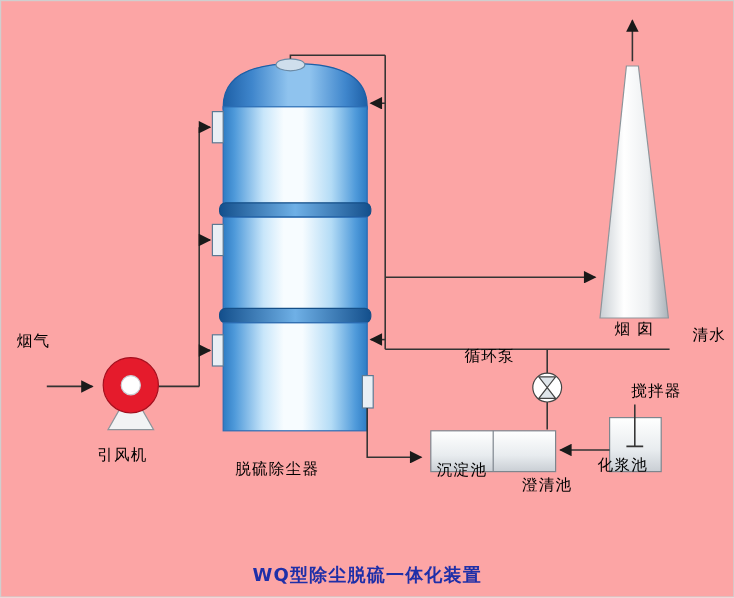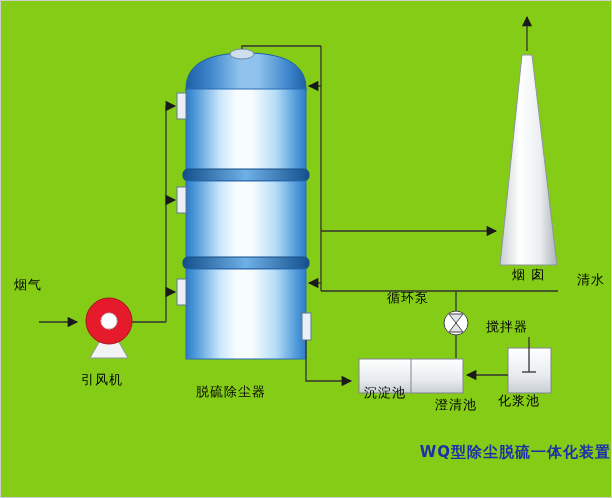--- a/index.html
+++ b/index.html
@@ -1,27 +1,27 @@
 <!DOCTYPE html>
 <html><head>
 <meta charset="utf-8">
 <style>
   html,body{margin:0;padding:0;background:#fff;}
   #canvas{
-    position:relative;width:612px;height:498px;background:#84cc16;
+    position:relative;width:612px;height:498px;background:#fca5a5;
     border:1px solid #cfcfcf;box-sizing:border-box;overflow:hidden;
     font-family:"DejaVu Sans","Liberation Sans",sans-serif;
   }
   #diagram-svg{position:absolute;left:0;top:0;}
   .lbl{
     position:absolute;font-size:13px;color:#000;letter-spacing:1px;
     white-space:nowrap;line-height:1.2;
   }
   .title{
-    position:absolute;left:0;top:442px;width:100%;text-align:right;
+    position:absolute;left:0;top:469px;width:100%;text-align:center;
     font-size:15px;font-weight:bold;color:#1f2fa8;letter-spacing:1px;
   }
 </style>
 </head>
 <body>
 
 <div id="canvas">
 
   <svg id="diagram-svg" width="612" height="498" viewBox="0 0 612 498" xmlns="http://www.w3.org/2000/svg">
     <defs>
@@ -121,19 +121,19 @@
       <path d="M521,371 H535"></path>
     </g>
   </svg>
 
   <div class="lbl" style="left:13px;top:276px">烟气</div>
   <div class="lbl" style="left:80px;top:371px">引风机</div>
   <div class="lbl" style="left:195px;top:383px">脱硫除尘器</div>
   <div class="lbl" style="left:511px;top:266px">烟 囱</div>
   <div class="lbl" style="left:576px;top:271px">清水</div>
   <div class="lbl" style="left:386px;top:289px">循环泵</div>
-  <div class="lbl" style="left:485px;top:318px">搅拌器</div>
+  <div class="lbl" style="left:525px;top:318px">搅拌器</div>
   <div class="lbl" style="left:363px;top:384px">沉淀池</div>
   <div class="lbl" style="left:434px;top:396px">澄清池</div>
-  <div class="lbl" style="left:497px;top:392px">化浆池</div>
+  <div class="lbl" style="left:497px;top:380px">化浆池</div>
 
   <div class="title">WQ型除尘脱硫一体化装置</div>
 </div>
 
 </body></html>

